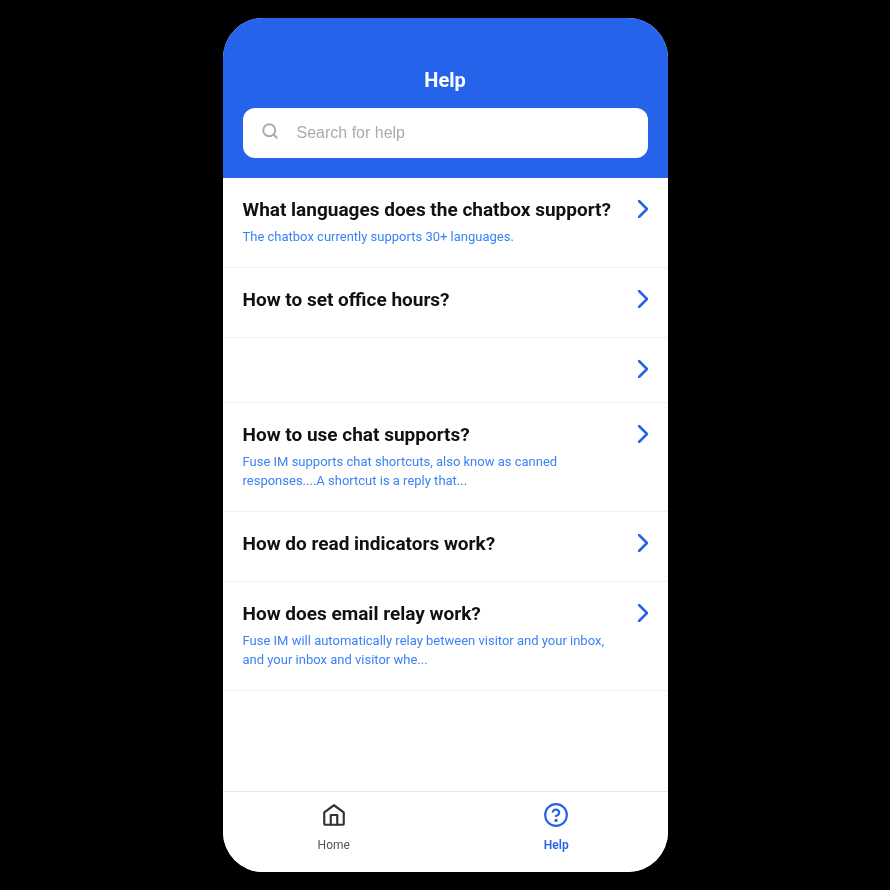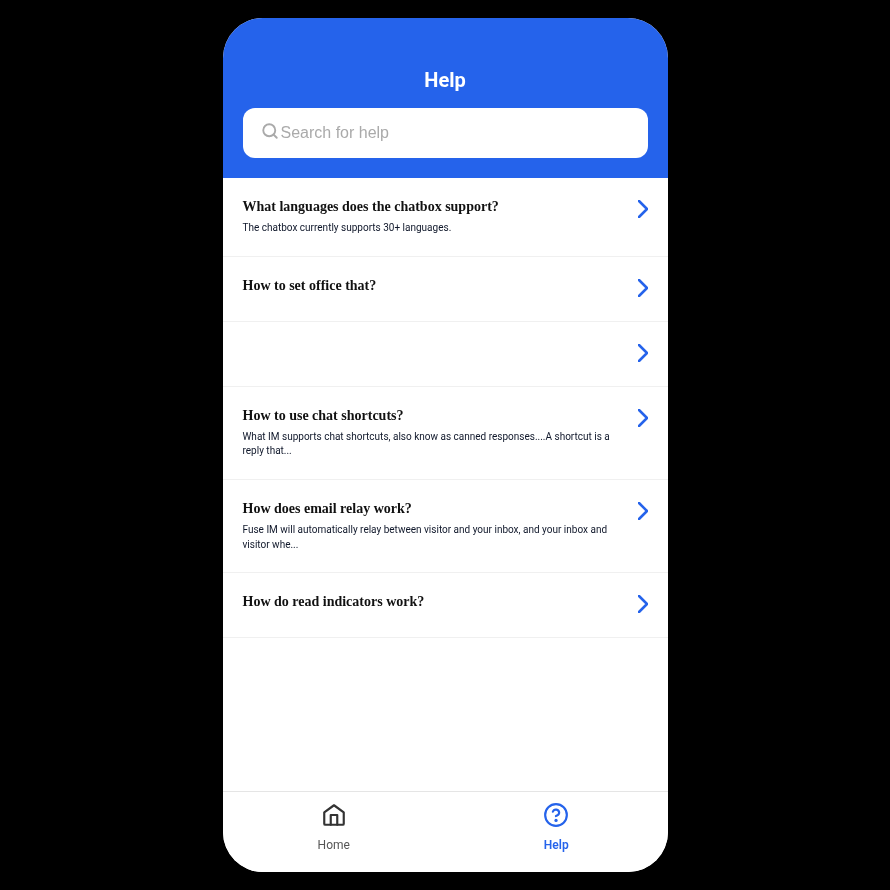--- a/index.html
+++ b/index.html
@@ -40,21 +40,21 @@
       font-weight: 700;
       margin-bottom: 16px;
     }
 
     .search-bar {
       background: #fff;
       border-radius: 12px;
       padding: 14px 18px;
       display: flex;
       align-items: center;
-      gap: 2px;
+      gap: 18px;
     }
 
     .search-icon-svg {
       color: #999;
       flex-shrink: 0;
     }
 
     .search-input {
       border: none;
       outline: none;
@@ -82,31 +82,30 @@
       justify-content: space-between;
       gap: 10px;
       cursor: pointer;
     }
 
     .faq-text {
       flex: 1;
     }
 
     .faq-title {
-      font-size: 14px;
+      font-size: 19px;
       font-weight: 700;
       color: #111;
       margin-bottom: 5px;
       line-height: 1.3;
-      font-family: Liberation Serif, serif;
     }
 
     .faq-description {
-      font-size: 10px;
-      color: #0f172a;
+      font-size: 13px;
+      color: #3b82f6;
       line-height: 1.45;
     }
 
     .chevron-icon {
       color: #2563eb;
       font-size: 18px;
       margin-top: 2px;
       flex-shrink: 0;
     }
 
@@ -182,54 +181,54 @@
         <div class="faq-text">
           <div class="faq-title">What languages does the chatbox support?</div>
           <div class="faq-description">The chatbox currently supports 30+ languages.</div>
         </div>
         <span class="chevron-icon"><svg width="10" height="18" viewBox="0 0 10 18" fill="none" stroke="#2563eb" stroke-width="2.5" stroke-linecap="round" stroke-linejoin="round">
             <polyline points="1,1 9,9 1,17"></polyline>
           </svg></span>
       </div>
       <div class="faq-item">
         <div class="faq-text">
-          <div class="faq-title">How to set office that?</div>
-        </div>
-        <span class="chevron-icon"><svg width="10" height="18" viewBox="0 0 10 18" fill="none" stroke="#2563eb" stroke-width="2.5" stroke-linecap="round" stroke-linejoin="round">
-            <polyline points="1,1 9,9 1,17"></polyline>
-          </svg></span>
-      </div>
-      <div class="faq-item">
-        <div class="faq-text">
-        </div>
-        <span class="chevron-icon"><svg width="10" height="18" viewBox="0 0 10 18" fill="none" stroke="#2563eb" stroke-width="2.5" stroke-linecap="round" stroke-linejoin="round">
-            <polyline points="1,1 9,9 1,17"></polyline>
-          </svg></span>
-      </div>
-      <div class="faq-item">
-        <div class="faq-text">
-          <div class="faq-title">How to use chat shortcuts?</div>
-          <div class="faq-description">What IM supports chat shortcuts, also know as canned responses....A shortcut is a reply that...</div>
+          <div class="faq-title">How to set office hours?</div>
+        </div>
+        <span class="chevron-icon"><svg width="10" height="18" viewBox="0 0 10 18" fill="none" stroke="#2563eb" stroke-width="2.5" stroke-linecap="round" stroke-linejoin="round">
+            <polyline points="1,1 9,9 1,17"></polyline>
+          </svg></span>
+      </div>
+      <div class="faq-item">
+        <div class="faq-text">
+        </div>
+        <span class="chevron-icon"><svg width="10" height="18" viewBox="0 0 10 18" fill="none" stroke="#2563eb" stroke-width="2.5" stroke-linecap="round" stroke-linejoin="round">
+            <polyline points="1,1 9,9 1,17"></polyline>
+          </svg></span>
+      </div>
+      <div class="faq-item">
+        <div class="faq-text">
+          <div class="faq-title">How to use chat supports?</div>
+          <div class="faq-description">Fuse IM supports chat shortcuts, also know as canned responses....A shortcut is a reply that...</div>
+        </div>
+        <span class="chevron-icon"><svg width="10" height="18" viewBox="0 0 10 18" fill="none" stroke="#2563eb" stroke-width="2.5" stroke-linecap="round" stroke-linejoin="round">
+            <polyline points="1,1 9,9 1,17"></polyline>
+          </svg></span>
+      </div>
+      <div class="faq-item">
+        <div class="faq-text">
+          <div class="faq-title">How do read indicators work?</div>
         </div>
         <span class="chevron-icon"><svg width="10" height="18" viewBox="0 0 10 18" fill="none" stroke="#2563eb" stroke-width="2.5" stroke-linecap="round" stroke-linejoin="round">
             <polyline points="1,1 9,9 1,17"></polyline>
           </svg></span>
       </div>
       <div class="faq-item">
         <div class="faq-text">
           <div class="faq-title">How does email relay work?</div>
           <div class="faq-description">Fuse IM will automatically relay between visitor and your inbox, and your inbox and visitor whe...</div>
-        </div>
-        <span class="chevron-icon"><svg width="10" height="18" viewBox="0 0 10 18" fill="none" stroke="#2563eb" stroke-width="2.5" stroke-linecap="round" stroke-linejoin="round">
-            <polyline points="1,1 9,9 1,17"></polyline>
-          </svg></span>
-      </div>
-      <div class="faq-item">
-        <div class="faq-text">
-          <div class="faq-title">How do read indicators work?</div>
         </div>
         <span class="chevron-icon"><svg width="10" height="18" viewBox="0 0 10 18" fill="none" stroke="#2563eb" stroke-width="2.5" stroke-linecap="round" stroke-linejoin="round">
             <polyline points="1,1 9,9 1,17"></polyline>
           </svg></span>
       </div>
     </div>
 
   <div class="bottom-nav">
     <div class="nav-item">
       <span class="nav-icon">

